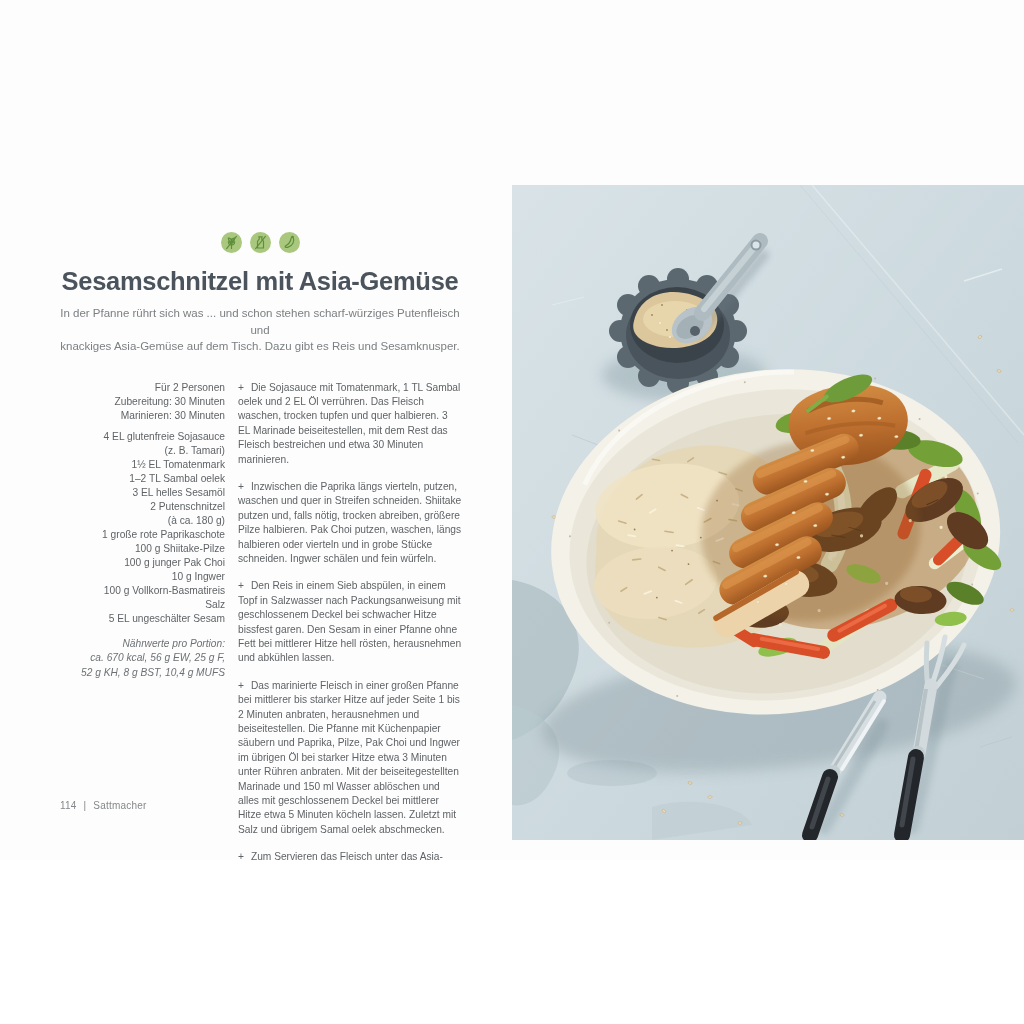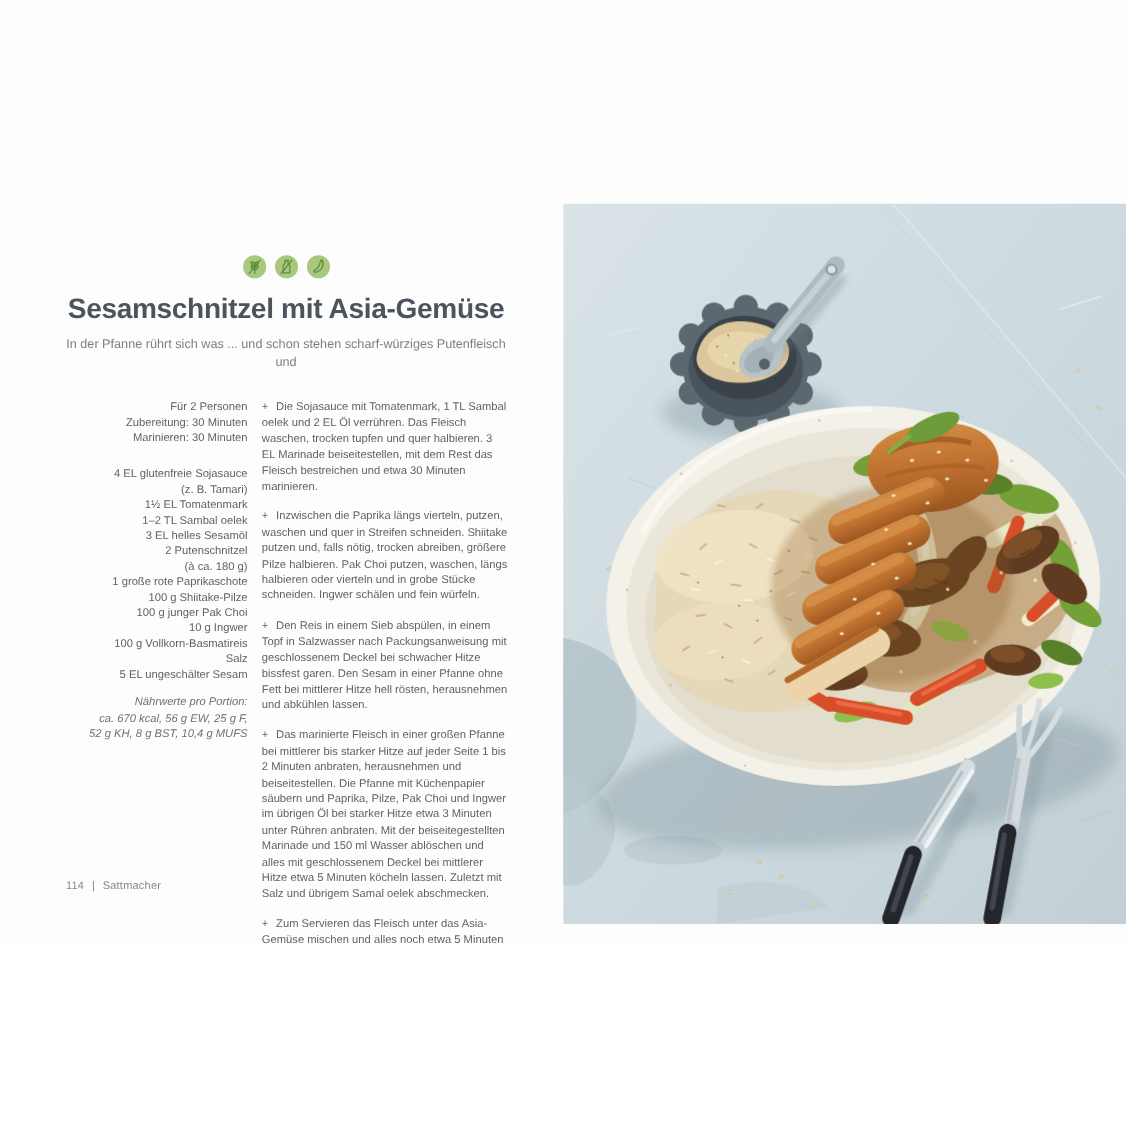--- a/index.html
+++ b/index.html
@@ -10,21 +10,21 @@
   .badges{display:flex;justify-content:center;gap:8px;height:21px;}
   .badge{width:21px;height:21px;border-radius:50%;background:#a9c87e;display:flex;
          align-items:center;justify-content:center;}
   .badge svg{width:21px;height:21px;display:block;}
   .title{margin:13px 0 0 0;text-align:center;font-size:25.5px;line-height:30px;
          font-weight:700;color:#4b545c;letter-spacing:-0.3px;}
   .intro{margin:9px auto 0 auto;width:400px;text-align:center;font-size:11.5px;
          line-height:16.5px;color:#7c8083;}
   .columns{display:flex;margin-top:26px;}
   .col-ing{width:167px;text-align:right;font-size:10.2px;line-height:14px;color:#5f6366;}
-  .col-ing .meta{margin-bottom:19px;}
+  .col-ing .meta{margin-bottom:7px;}
   .col-ing .nutrition{margin-top:11px;font-style:italic;color:#6d7174;line-height:14.5px;}
   .col-steps{width:224px;margin-left:13px;font-size:10.2px;line-height:14.4px;
              color:#5f6366;text-align:left;}
   .col-steps p{margin:0 0 13px 0;}
   .step-marker{margin-right:7px;}
   
   .footer{position:absolute;left:60px;top:800px;font-size:10px;color:#84888a;
           letter-spacing:0.2px;display:flex;gap:7px;align-items:center;}
   
   .photo{position:absolute;left:512px;top:185px;width:512px;height:655px;}
@@ -58,20 +58,21 @@
           <path d="M12.6,5 c0.4,-1 1.8,-0.8 1.8,0.2"></path>
           <path d="M14.2,5.8 c1.8,3.2 -0.8,8 -5,9.3 c-2.4,0.8 -4,-0.3 -2.4,-1.3 c3.2,-1.9 5,-4.6 5.2,-7.4 c0.1,-0.8 1.4,-1.3 2.2,-0.6 Z"></path>
         </svg>
       </span>
     </div>
 
     <h1 class="title">Sesamschnitzel mit Asia-Gemüse</h1>
 
     <div class="intro">
       <div>In der Pfanne rührt sich was ... und schon stehen scharf-würziges Putenfleisch und</div>
+      <div>knackiges Asia-Gemüse auf dem Tisch. Dazu gibt es Reis und Sesamknusper.</div>
     </div>
 
     <div class="columns">
 
       <div class="col-ing">
         <div class="meta">
           <div>Für 2 Personen</div>
           <div>Zubereitung: 30 Minuten</div>
           <div>Marinieren: 30 Minuten</div>
         </div>

